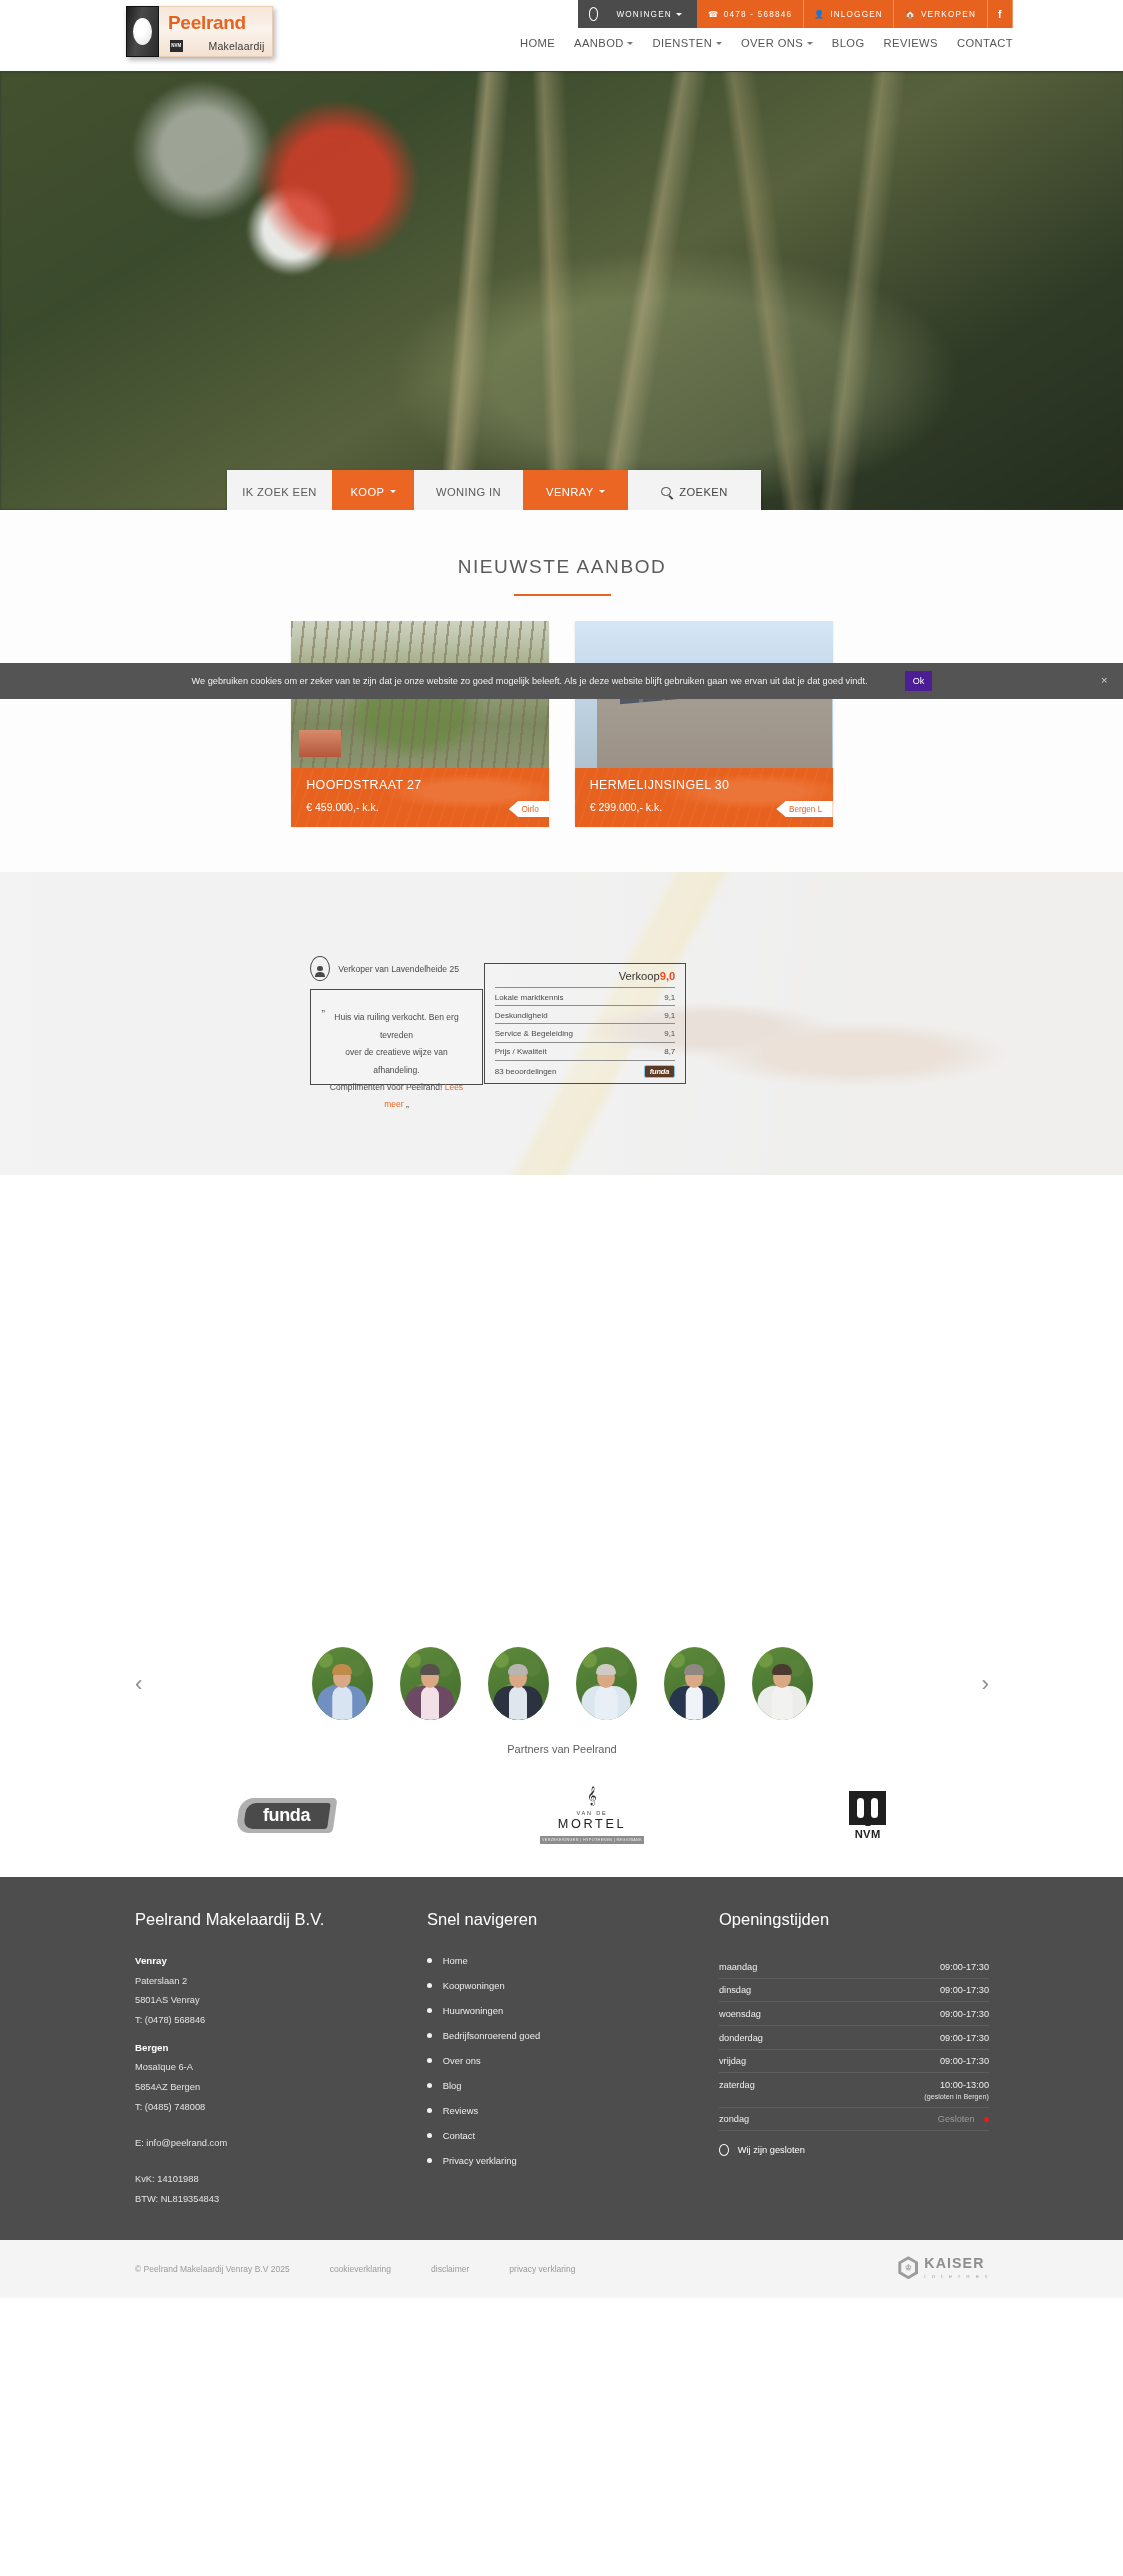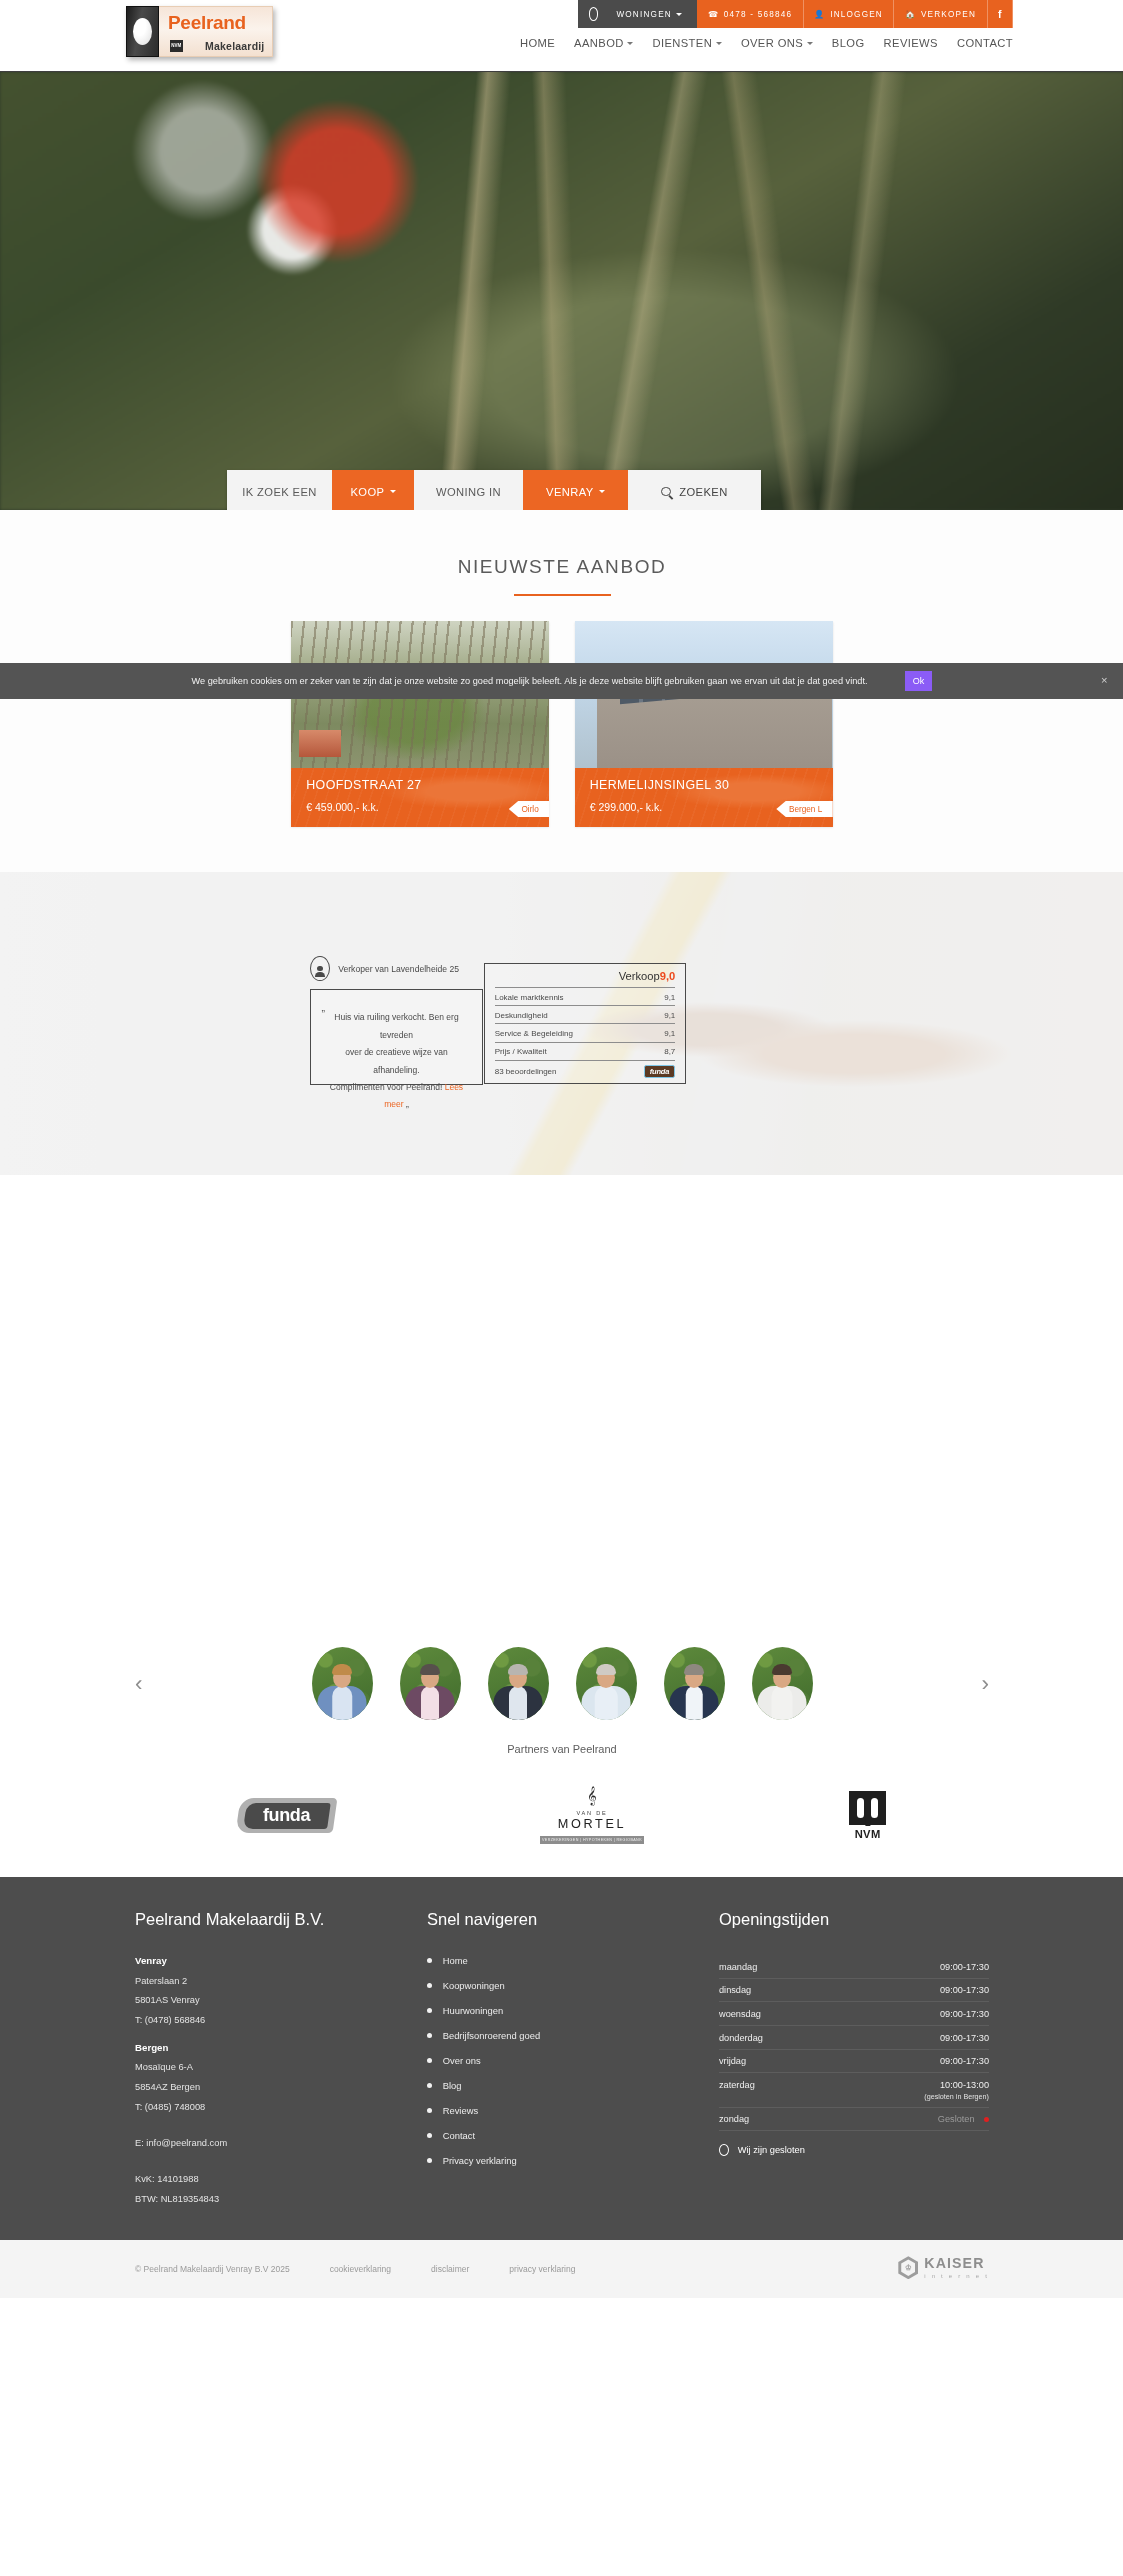--- a/index.html
+++ b/index.html
@@ -48,21 +48,21 @@
     border: 0.7px solid #e8cdb4; border-left: none;
     position: relative;
   }
   .logo-name {
     position: absolute; left: 9px; top: 4.5px;
     font-size: 19px; font-weight: bold; color: #e8621f;
     letter-spacing: -0.3px;
   }
   .logo-sub {
     position: absolute; right: 7.5px; bottom: 4.5px;
-    font-size: 10.5px; font-weight: bold; color: #3a3a3a;
+    font-size: 10.5px; font-weight: normal; color: #3a3a3a;
     letter-spacing: 0.2px;
   }
   .logo-nvm {
     position: absolute; left: 10.5px; bottom: 3.7px;
     width: 13.5px; height: 12.7px; background: #2b2b2b;
     display:flex;align-items:center;justify-content:center;
   }
   .logo-nvm span { color:#fff; font-size:4.5px; font-weight:bold; }
 
   
@@ -196,21 +196,21 @@
     text-align: center;
   }
 
   
   .cookie {
     position:absolute; left:0; top:0; width:1124px; height:36px;
     background:#545454; display:flex;align-items:center;justify-content:center; z-index: 50;
     color:#f2f2f2; font-size:9.2px; gap:9px;
   }
   .cookie-ok {
-    background:#8b5cf6;color:#fff;font-size:9px;padding:5.2px 8.2px;cursor:pointer;margin-left:28px;
+    background:#4c1d95;color:#fff;font-size:9px;padding:5.2px 8.2px;cursor:pointer;margin-left:28px;
   }
   .cookie-x { position:absolute;right:16.5px;top:10.5px;color:#cfcfcf;font-size:11.2px;cursor:pointer; }
 
   
   .review-sec {
     width:1124px; height: 303px; position:relative; overflow:hidden;
     background:#f2f2f2;
   }
   .review-bg {
     position:absolute; inset:0; opacity:0.22;

